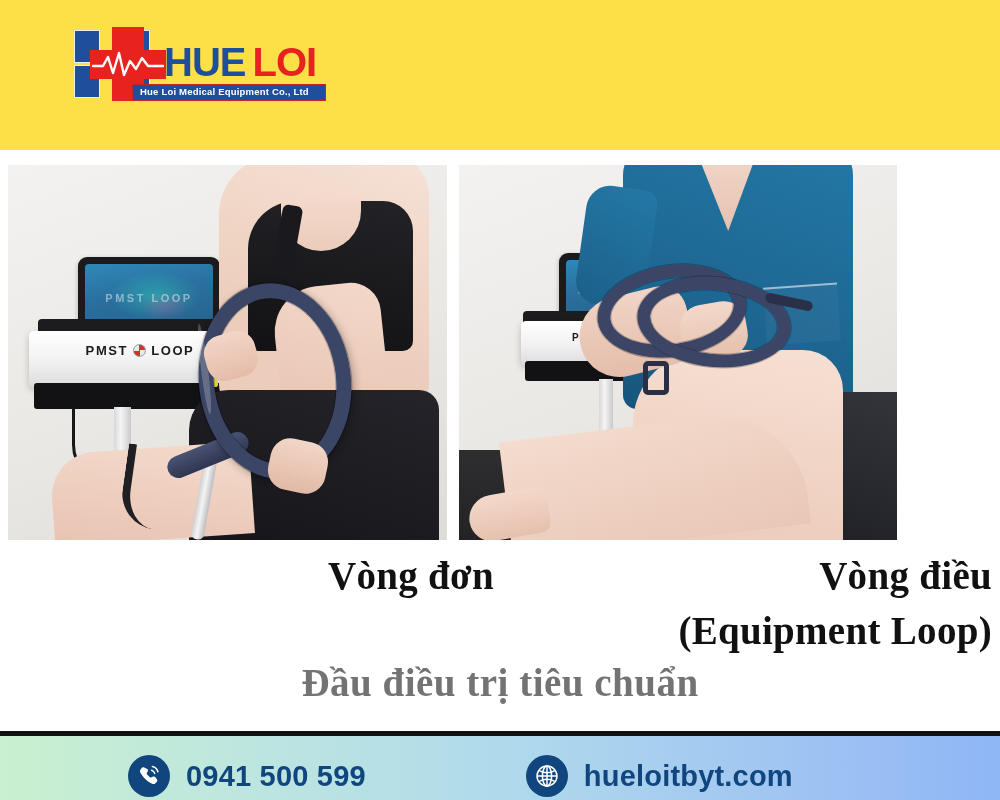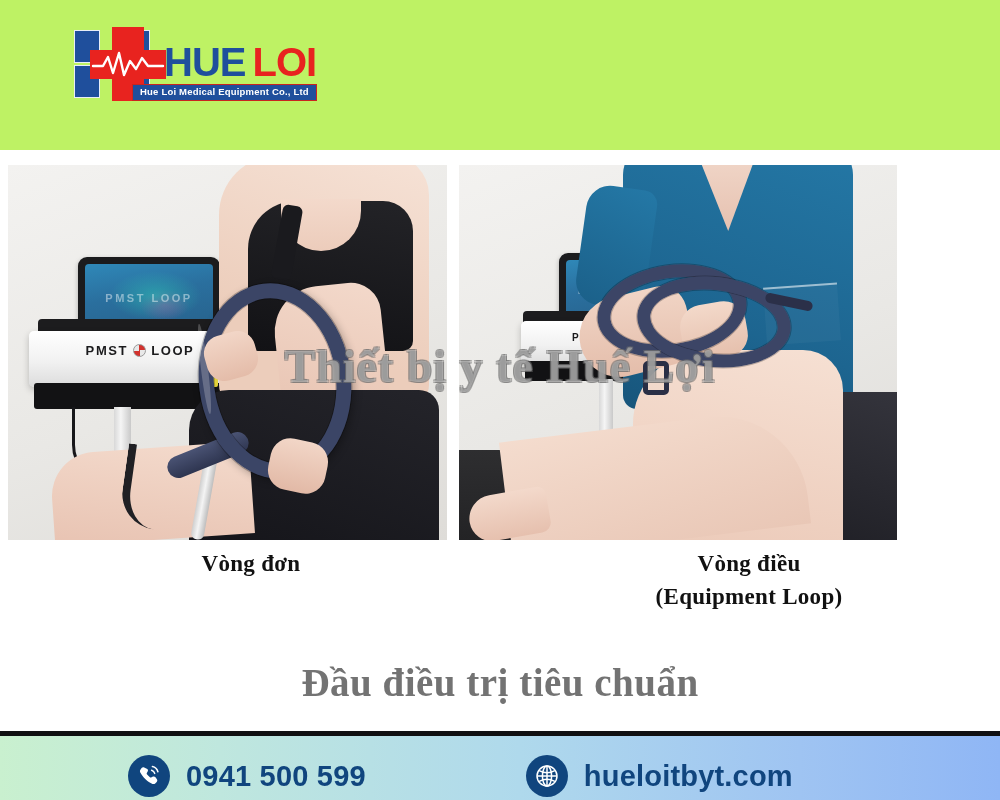--- a/index.html
+++ b/index.html
@@ -17,21 +17,21 @@
     width: 1000px;
     height: 800px;
     background: #ffffff;
   }
 
   
   .header {
     position: absolute;
     left: 0; top: 0;
     width: 1000px; height: 150px;
-    background: #bef264;
+    background: #fde047;
   }
 
   .logo-block {
     position: absolute;
     left: 72px; top: 27px;
     width: 230px; height: 78px;
   }
 
   
   .logo-mark {
@@ -83,21 +83,21 @@
   .logo-loi { color: #e8231f; margin-left: 7px; }
 
   .logo-tagline {
     position: absolute;
     left: 60px; top: 57px;
     background: #1f4f9c;
     color: #ffffff;
     font-size: 9.5px;
     font-weight: 700;
     letter-spacing: 0.2px;
-    padding: 2px 7px 3px 7px;
+    padding: 2px 16px 3px 7px;
     white-space: nowrap;
     border: 1px solid #c9241f;
     line-height: 1.05;
   }
 
   
   .photos {
     position: absolute;
     left: 8px; top: 165px;
     width: 889px; height: 375px;
@@ -439,24 +439,24 @@
   
   .captions {
     position: absolute;
     left: 8px; top: 548px;
     width: 984px;
     display: flex;
     gap: 12px;
   }
   .caption {
     width: 486px;
-    text-align: center;
+    text-align: right;
     font-family: "Liberation Serif", serif;
     font-weight: 700;
-    font-size: 23px;
+    font-size: 39px;
     line-height: 1.42;
     color: #111111;
     letter-spacing: .3px;
   }
 
   .headline {
     position: absolute;
     left: 0; top: 660px;
     width: 1000px;
     text-align: center;
@@ -619,21 +619,20 @@
         <div class="bfly-ring b"></div>
         <div class="bfly-cable"></div>
         <div class="bfly-buckle"></div>
       </div>
 
       <div class="r-arm-therapist"></div>
       <div class="r-hand"></div>
     </div>
   </div>
 
-  <div class="watermark">Thiết bị y tế Huế Lợi</div>
 
   <div class="captions">
     <div class="caption">
       <div>Vòng đơn</div>
     </div>
     <div class="caption">
       <div>Vòng điều</div>
       <div>(Equipment Loop)</div>
     </div>
   </div>

